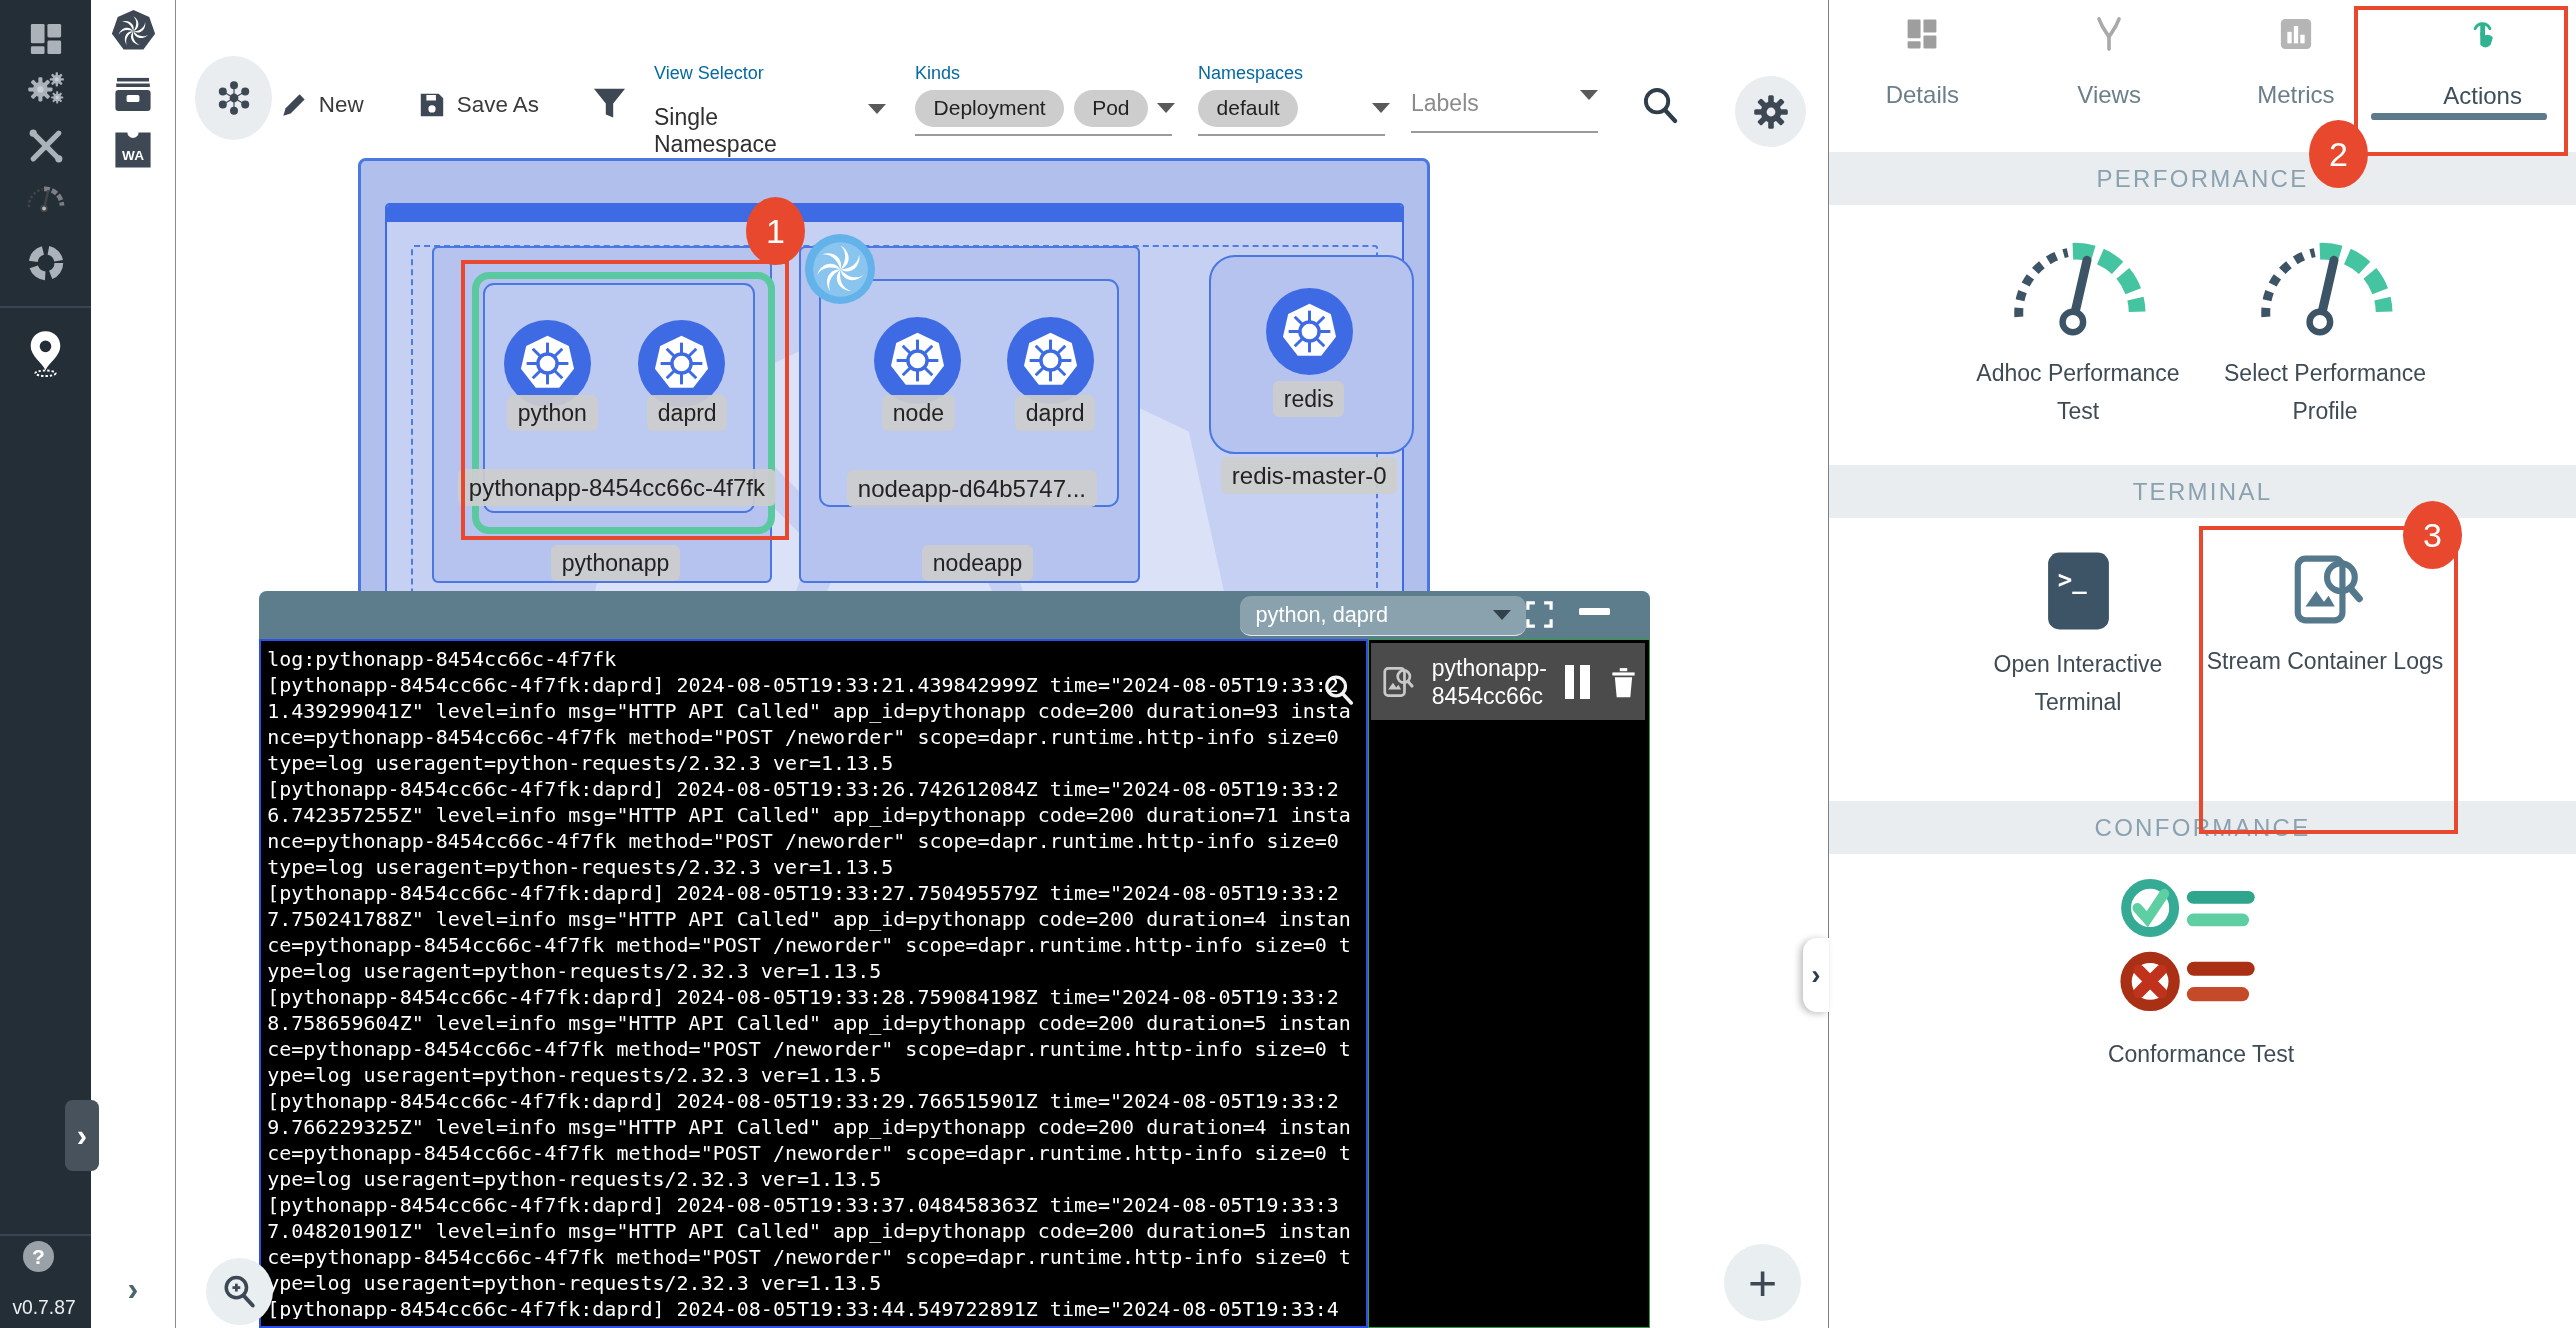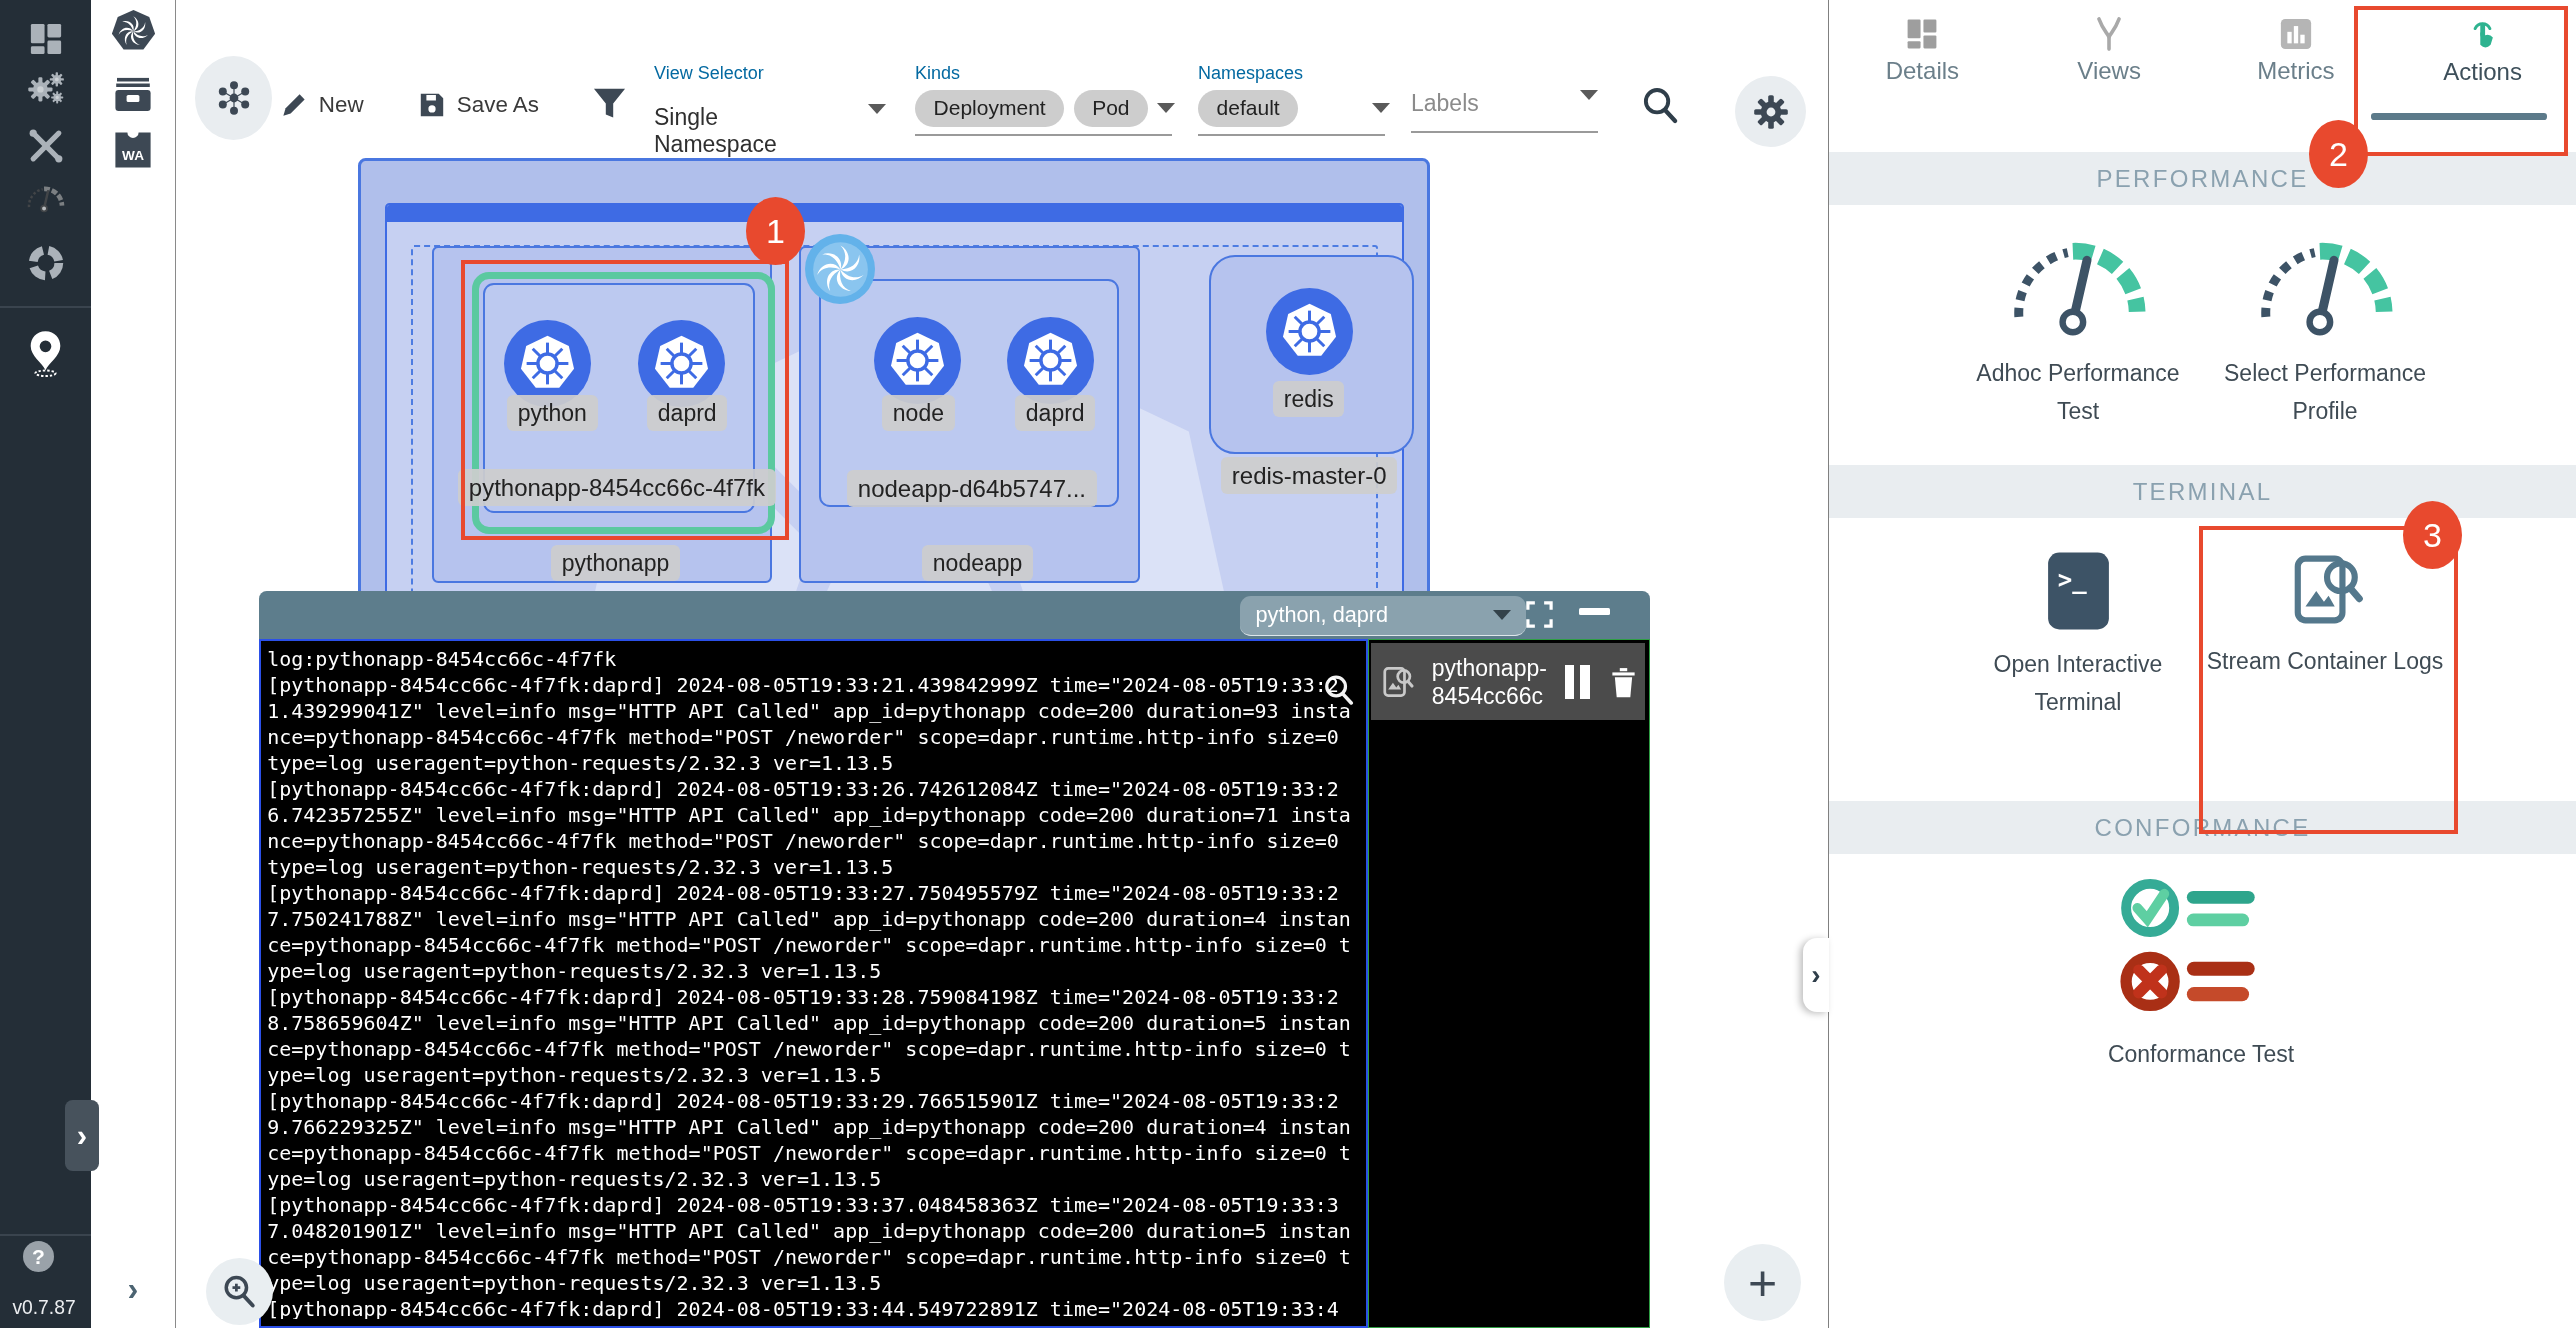--- a/index.html
+++ b/index.html
@@ -73,21 +73,21 @@
   #log-search{left:1060px;top:31px;opacity:.95;}
   #term-body-right{left:1109px;top:48px;width:282px;height:689px;background:#000;border:1.5px solid #2f9e44;box-sizing:border-box;}
   #stream-item{left:1.5px;top:3.1px;width:274px;height:77px;background:#4b4b4b;display:flex;align-items:center;
                padding:0 9.3px;box-sizing:border-box;gap:18px;cursor:pointer;}
   #stream-item .txt{color:#fff;font-size:23px;line-height:28px;}
   #pause-ic{margin-left:auto;display:flex;gap:6.2px;cursor:pointer;}
   #pause-ic div{width:9.3px;height:34px;background:#fff;}
   
   #panel{left:1828px;top:0;width:748px;height:1329px;background:#fff;border-left:1.5px solid #808080;z-index:20;}
   .tab{width:170px;text-align:center;cursor:pointer;}
-  .tab .lbl{font-size:24px;color:#6b7f8a;margin-top:2px;}
+  .tab .lbl{font-size:24px;color:#6b7f8a;margin-top:26px;}
   .tab.active .lbl{color:#3d4f5a;}
   #tab-underline{left:542px;top:113px;width:176px;height:7px;background:#5c7a8a;border-radius:3.1px;}
   .band{left:0;width:747px;height:53px;background:#e9edf0;display:flex;align-items:center;justify-content:center;
         color:#8aa1af;font-size:24px;letter-spacing:2.3px;}
   .card{position:absolute;width:248px;text-align:center;cursor:pointer;}
   .card .lbl{font-size:23px;color:#3f4b54;line-height:38px;margin-top:10.8px;}
   #red-box-2{left:525px;top:6.2px;width:206px;height:142px;border:4.6px solid #e8492e;z-index:6;}
   #badge-2{left:480px;top:120px;width:59px;height:68px;}
   #red-box-3{left:370px;top:526px;width:251px;height:300px;border:4.6px solid #e8492e;z-index:6;}
   #badge-3{left:574px;top:501px;width:59px;height:68px;}

